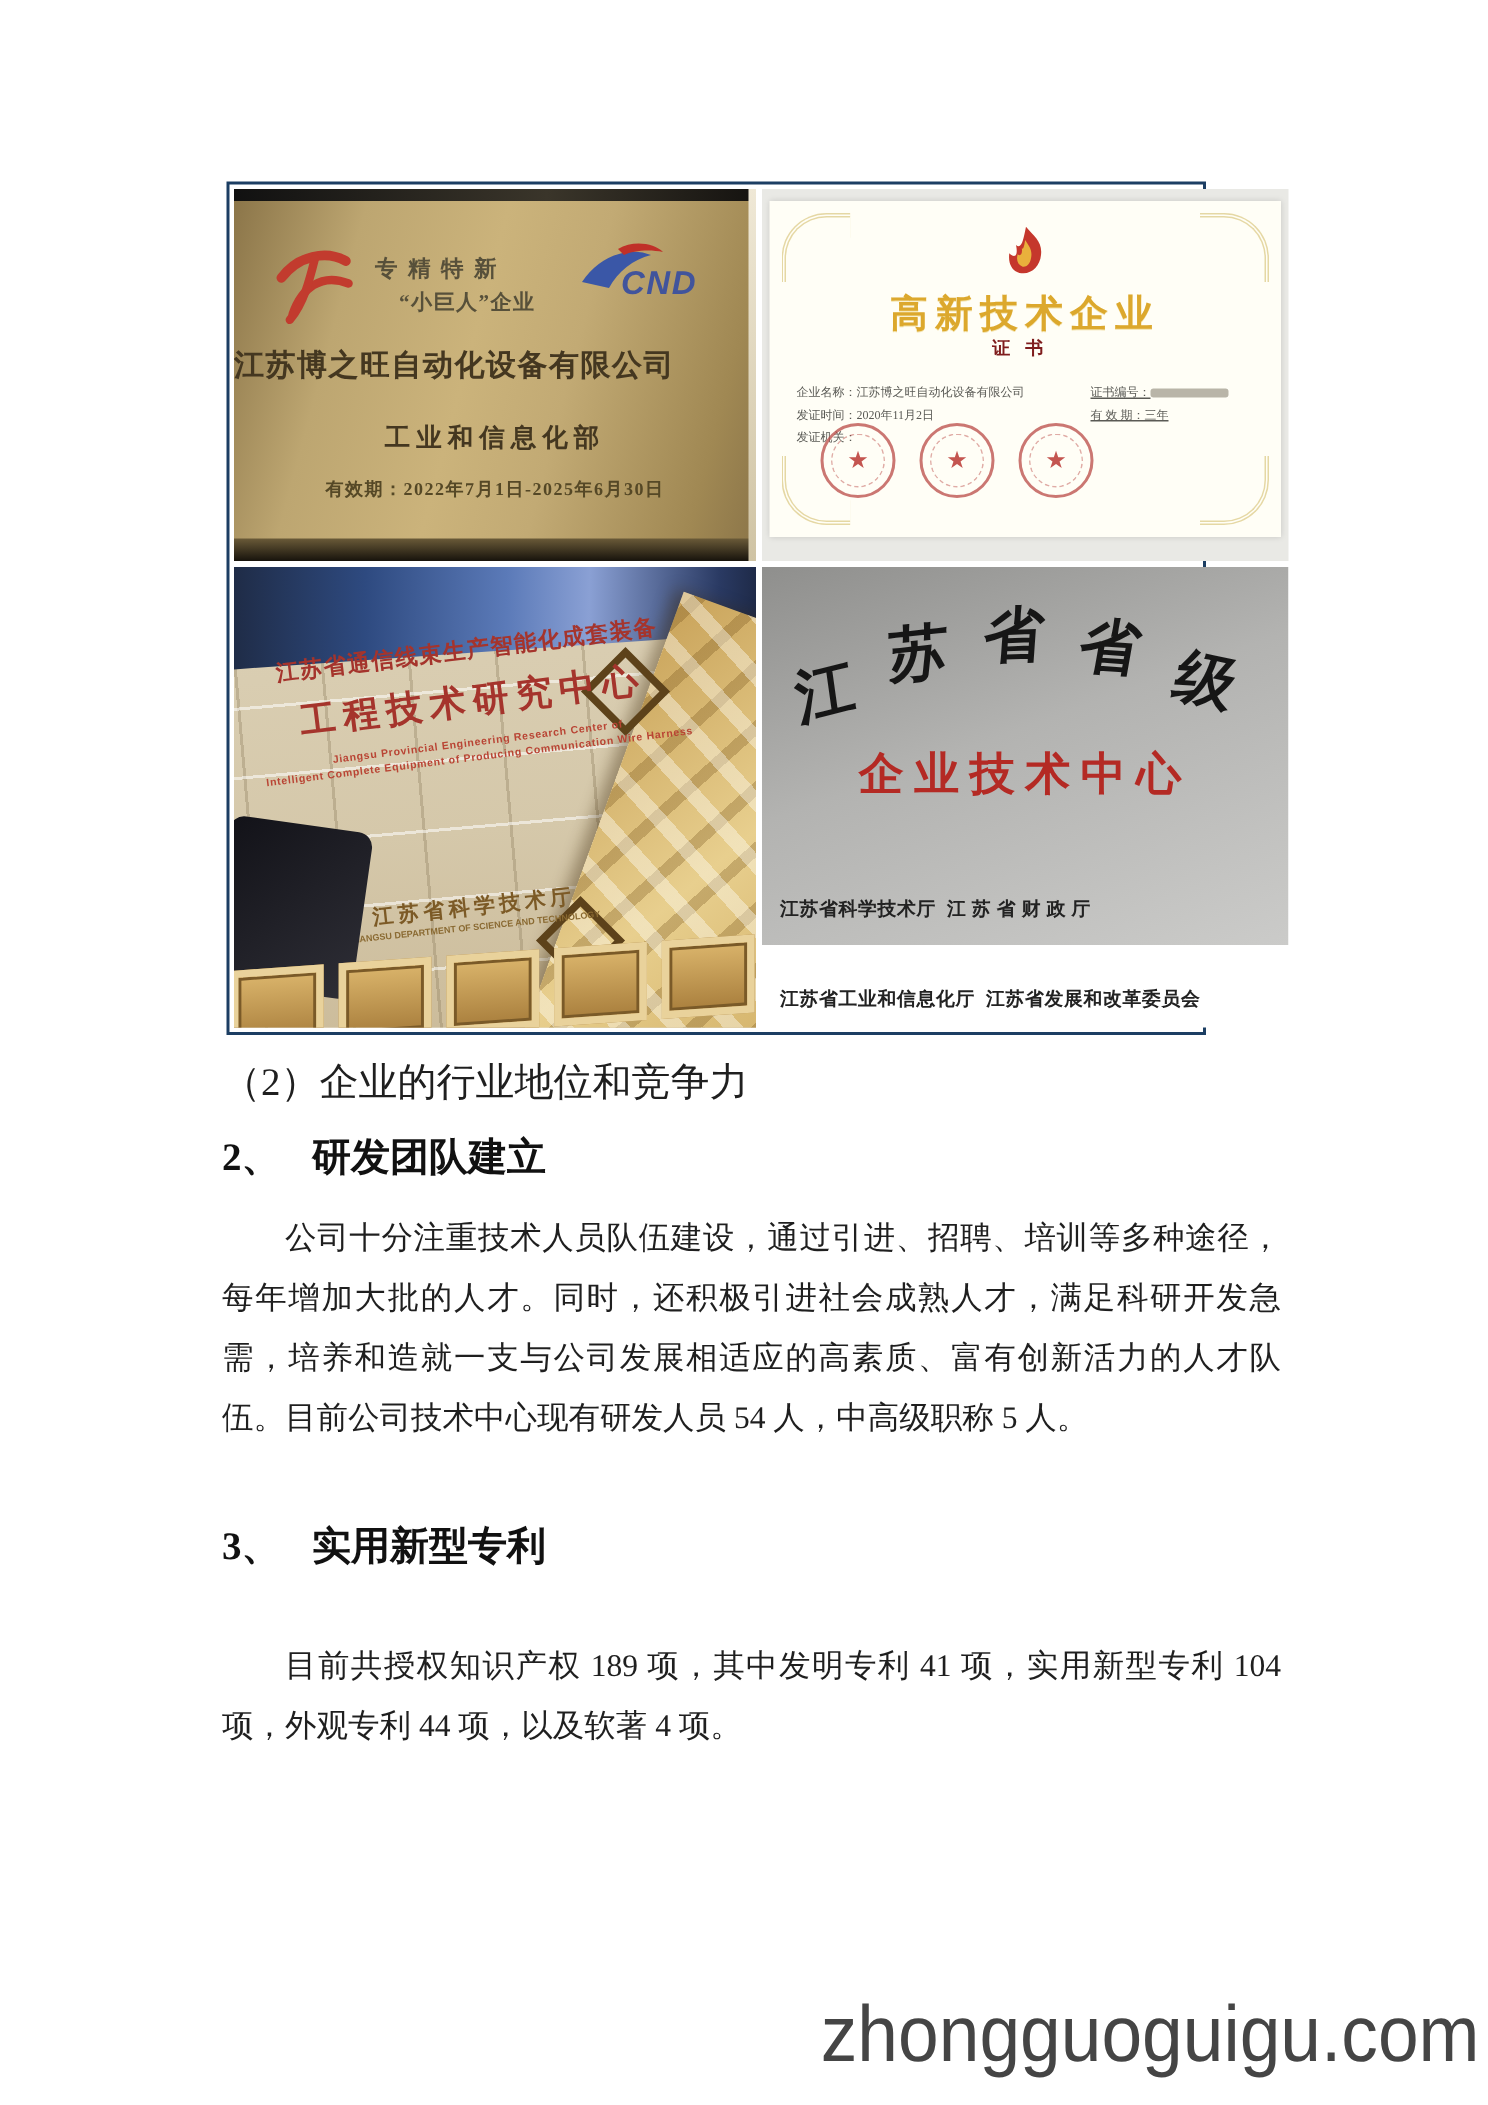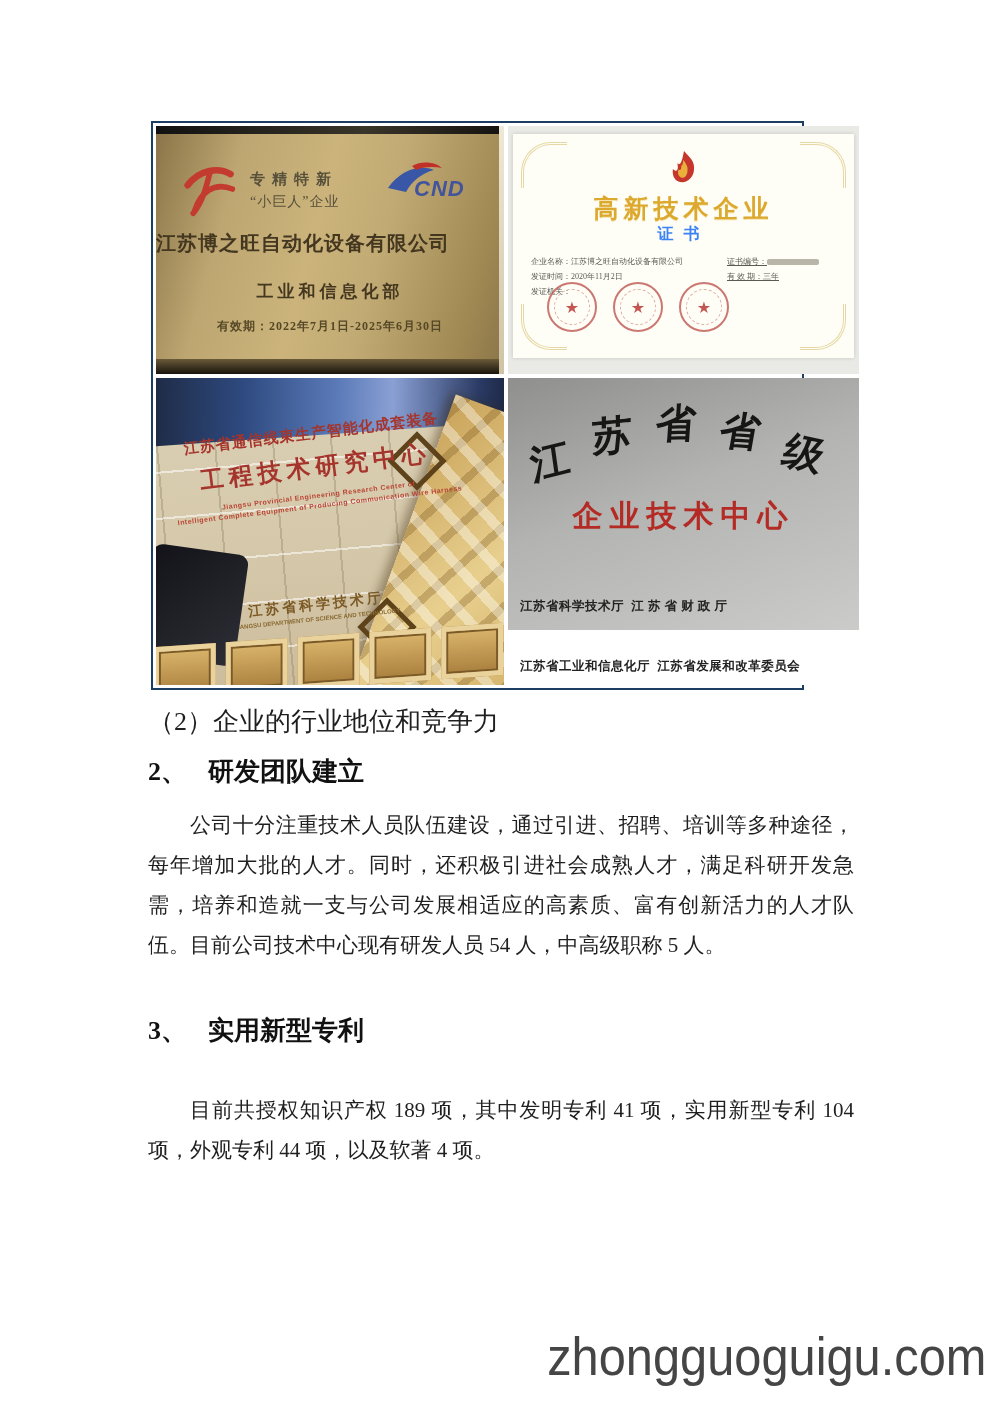--- a/index.html
+++ b/index.html
@@ -14,21 +14,21 @@
   .cell { position:relative; overflow:hidden; background:#fff; }
 
   
   .gold-plaque { background:linear-gradient(105deg,#8a7448 0%,#bda671 22%,#cbb37b 45%,#c2aa74 62%,#a08853 88%,#8a7448 100%); }
   .gold-plaque .edge-top { position:absolute; left:0; top:0; right:0; height:8px; background:linear-gradient(90deg,#111,#3a352a 60%,#151310); }
   .gold-plaque .edge-bottom { position:absolute; left:0; bottom:0; right:0; height:15px; background:linear-gradient(180deg,#6a5a38,#17130c); }
   .gold-plaque .edge-right { position:absolute; right:0; top:0; bottom:0; width:5px; background:linear-gradient(180deg,#efe8d6,#cfc3a4); }
   .badge { position:absolute; left:26px; top:34px; width:56px; height:58px; }
   .badge-text { position:absolute; left:94px; top:44px; color:#57503a; }
   .badge-line1 { font-size:15px; font-weight:bold; letter-spacing:7px; }
-  .badge-line2 { font-size:14px; font-weight:normal; letter-spacing:1px; margin-top:4px; }
+  .badge-line2 { font-size:14px; font-weight:bold; letter-spacing:1px; margin-top:4px;margin-left:16px; }
   .cnd { position:absolute; right:26px; top:32px; width:92px; height:50px; }
   .cnd-text { position:absolute; left:28px; top:18px; font-family:"Liberation Sans",sans-serif;
     font-size:22px; font-weight:bold; font-style:italic; color:#41549c; letter-spacing:1px; }
   .gold-company { position:absolute; left:0; right:0; top:104px; text-align:left;
     font-size:20px; font-weight:bold; color:#443720; letter-spacing:1px; }
   .gold-issuer { position:absolute; left:0; right:0; top:154px; text-align:center;
     font-size:17px; font-weight:bold; color:#443720; letter-spacing:4px; }
   .gold-validity { position:absolute; left:0; right:0; top:192px; text-align:center;
     font-size:12px; font-weight:bold; color:#554826; letter-spacing:1px; }
 
@@ -37,22 +37,22 @@
   .cert { position:absolute; left:5px; top:8px; right:5px; bottom:16px; background:#fffef6;
     box-shadow:0 0 4px rgba(0,0,0,.15); }
   .flourish { position:absolute; width:46px; height:46px; border:3px double #e3d49c; opacity:.9; }
   .fl-tl { left:8px; top:8px; border-right:none; border-bottom:none; border-top-left-radius:30px; }
   .fl-tr { right:8px; top:8px; border-left:none; border-bottom:none; border-top-right-radius:30px; }
   .fl-bl { left:8px; bottom:8px; border-right:none; border-top:none; border-bottom-left-radius:30px; }
   .fl-br { right:8px; bottom:8px; border-left:none; border-top:none; border-bottom-right-radius:30px; }
   .cert-emblem { position:absolute; left:50%; top:16px; transform:translateX(-50%); width:34px; height:40px; }
   .cert-title { position:absolute; left:0; right:0; top:58px; text-align:center; font-size:25px;
     font-weight:bold; color:#dca82d; letter-spacing:5px; text-shadow:0 1px 0 #f3e3ae; }
-  .cert-subtitle { position:absolute; left:0; right:0; top:90px; text-align:center; font-size:16px;
-    font-weight:bold; color:#3b82f6; letter-spacing:10px; }
+  .cert-subtitle { position:absolute; left:0; right:0; top:90px; text-align:center; font-size:12px;
+    font-weight:bold; color:#7f1d1d; letter-spacing:10px; }
   .cert-fields { position:absolute; left:18px; top:120px; right:14px; font-size:8px; color:#5a5a55;
     filter:blur(.4px); line-height:15px; }
   .cert-col-l { position:absolute; left:0; top:0; width:190px; }
   .cert-col-r { position:absolute; left:196px; top:0; width:120px;text-decoration:underline; }
   .blur-bar { display:inline-block; width:52px; height:6px; background:#b9b5a8; border-radius:2px; vertical-align:middle; }
   .stamps { position:absolute; left:34px; top:148px; display:flex; gap:16px; }
   .stamp { width:50px; height:50px; border:2px solid rgba(186,74,70,.75); border-radius:50%;
     display:flex; align-items:center; justify-content:center; position:relative; }
   .stamp::before { content:""; position:absolute; inset:5px; border:1px dashed rgba(186,74,70,.45); border-radius:50%; }
   .stamp-star { color:rgba(186,55,50,.85); font-size:16px; }

